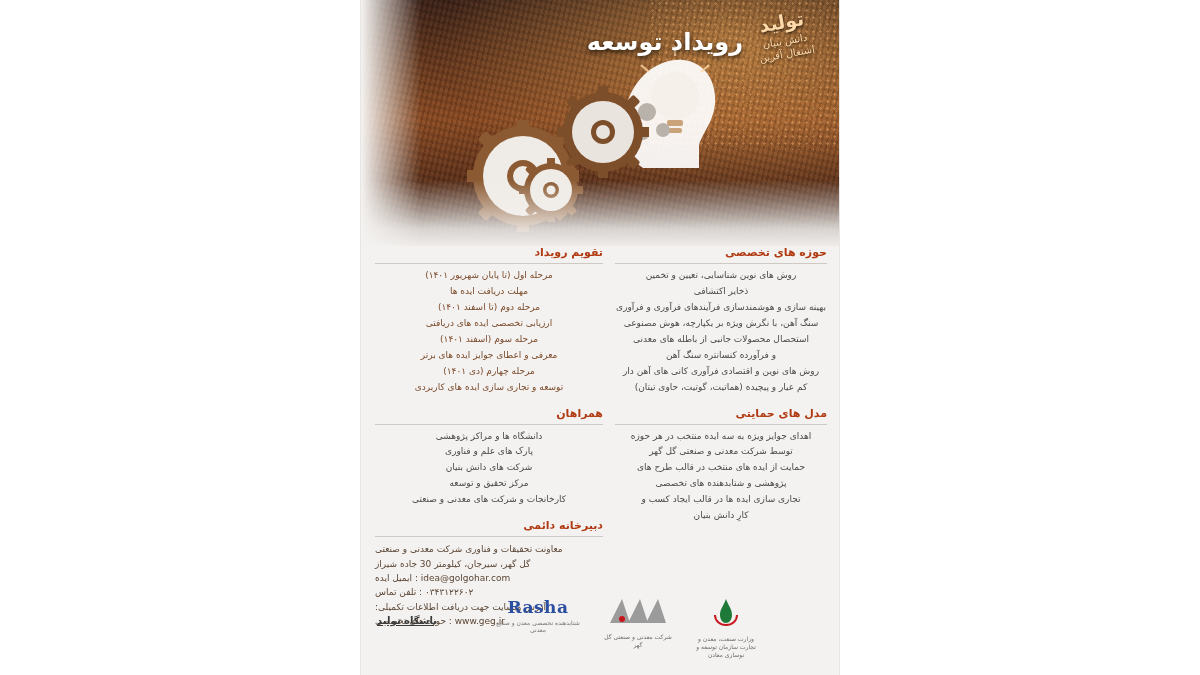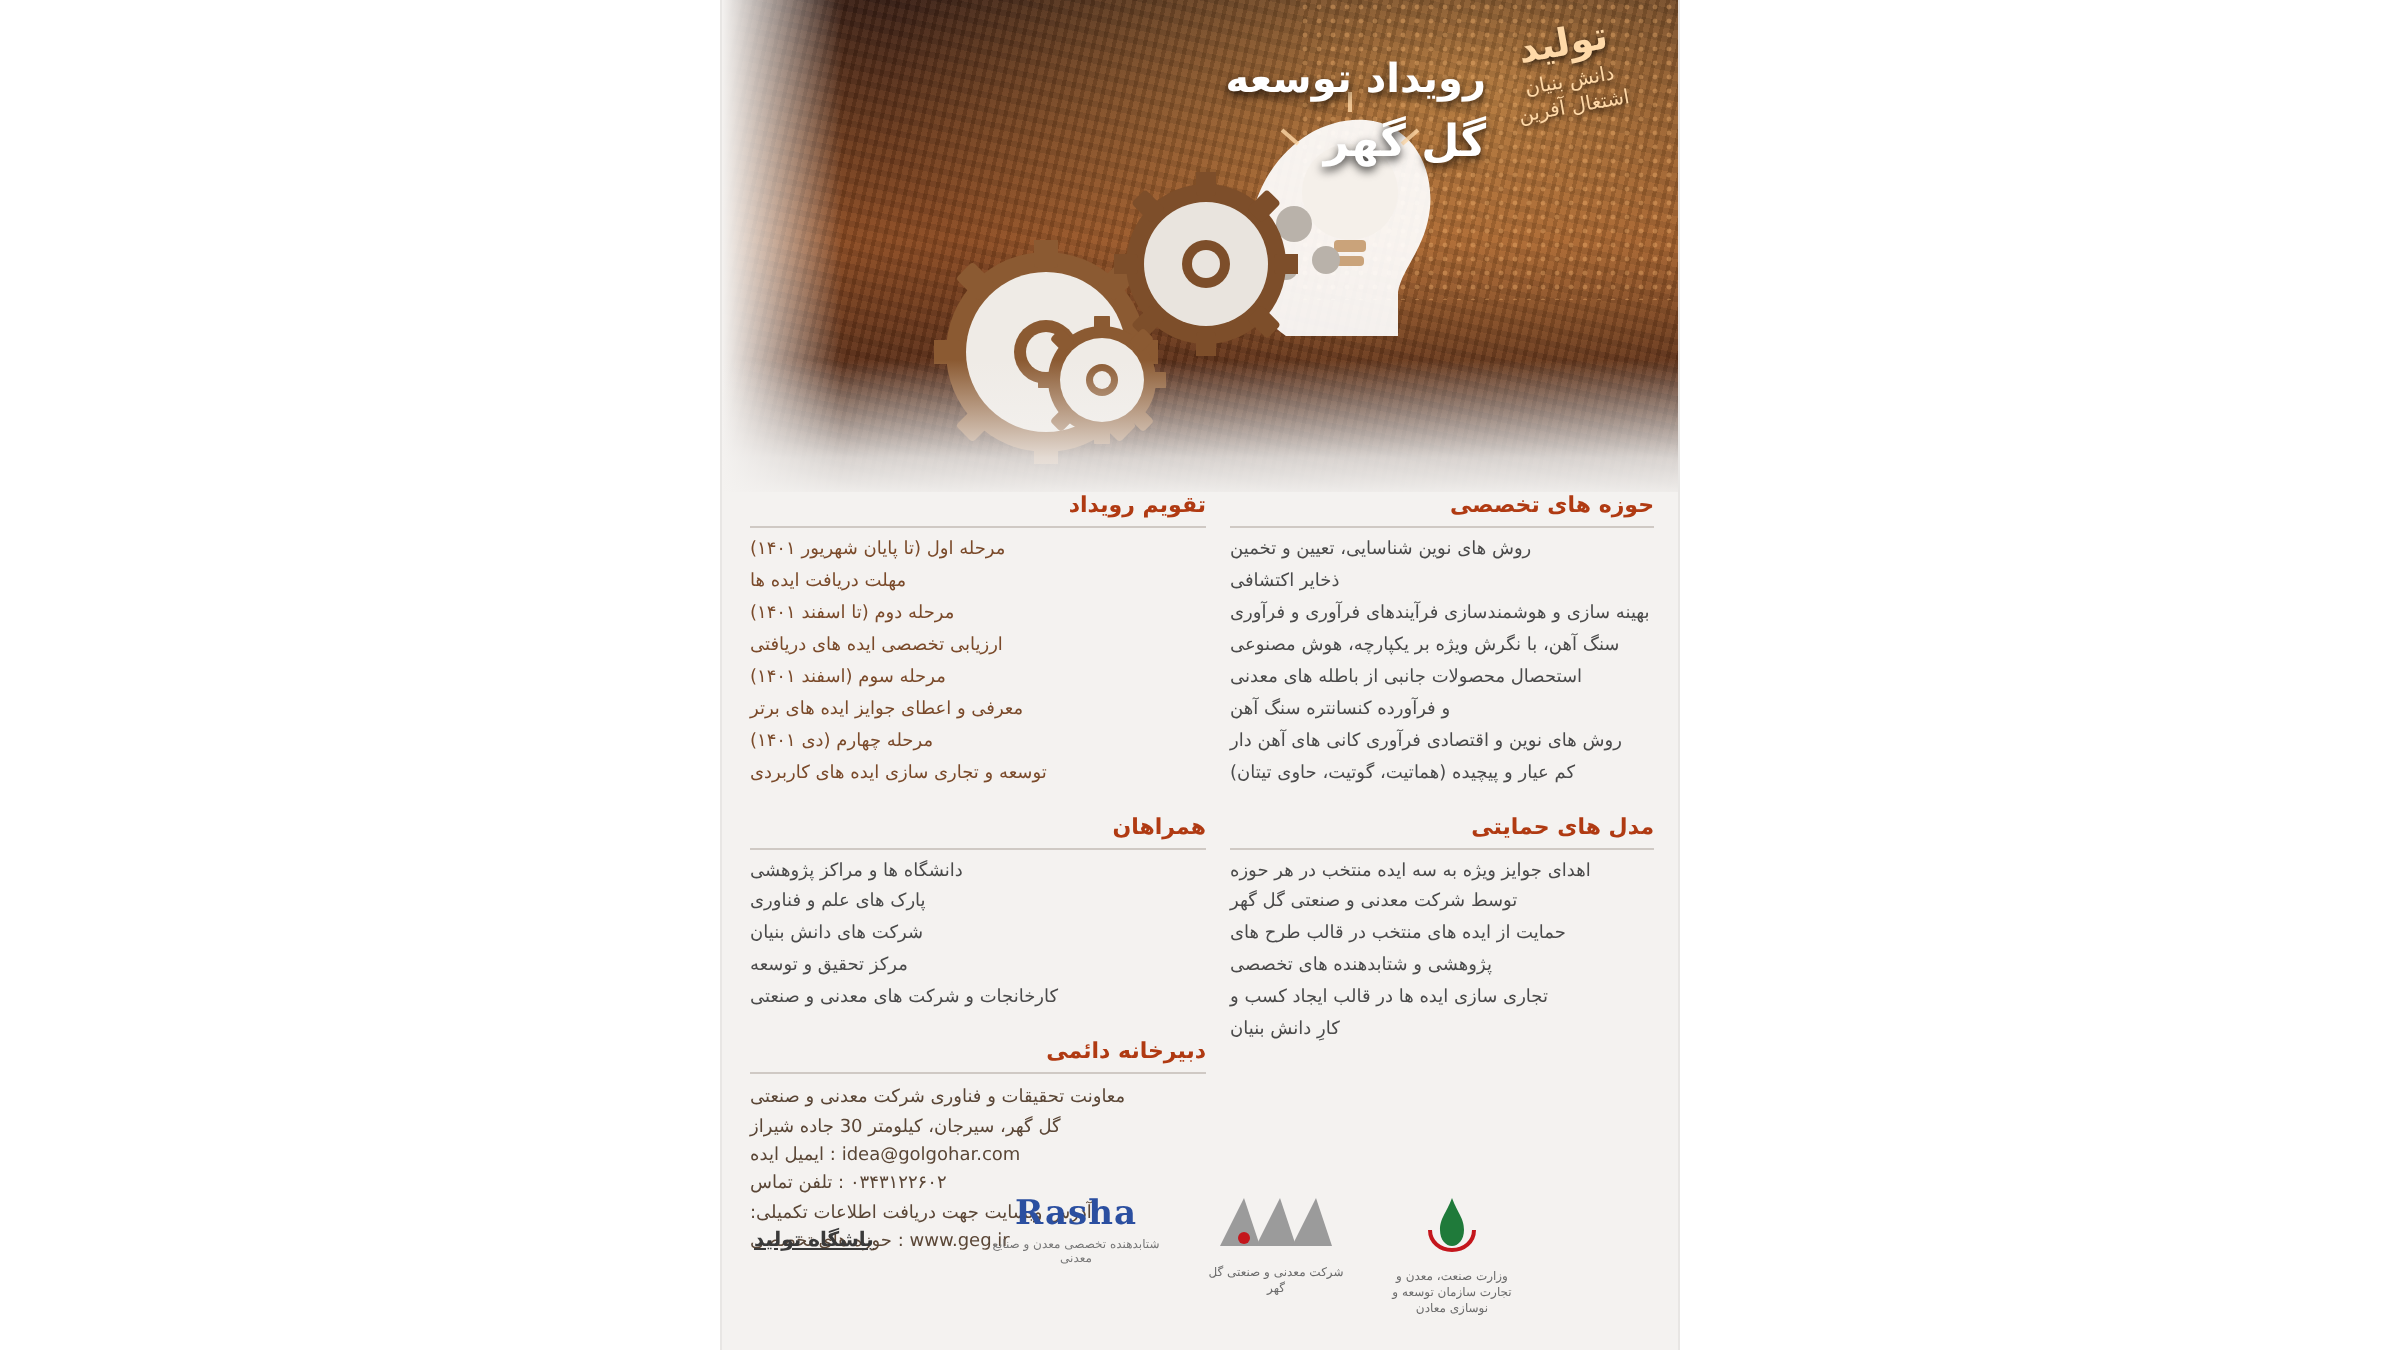--- a/index.html
+++ b/index.html
@@ -48,21 +48,21 @@
     opacity:.75;
   }
 
   
   .title-block{
     position:absolute;right:96px;top:24px;text-align:right;
     color:#ffffff;
     text-shadow:0 2px 5px rgba(0,0,0,.75);
     line-height:1.55;
   }
-  .title-block div{font-size:20px;font-weight:bold;letter-spacing:.5px;}
+  .title-block div{font-size:24px;font-weight:bold;letter-spacing:.5px;}
   .title-block .t3{font-size:22px;}
 
   
   .stamp{
     position:absolute;right:6px;top:10px;width:86px;height:120px;
     color:#ffd9a8;text-align:center;
     transform:rotate(-10deg);
     text-shadow:0 1px 3px rgba(0,0,0,.8);
   }
   .stamp .s1{font-size:19px;font-weight:bold;}
@@ -88,21 +88,21 @@
   .col-right{right:12px;width:212px;}
   .col-left{left:14px;width:228px;}
 
   .sec-title{
     color:#b03a12;font-size:11px;font-weight:bold;margin:0 0 4px 0;
     text-align:right;
   }
   .sec-title.center{text-align:right;}
   .rule{height:1px;background:#cfc9c4;margin:3px 0 5px 0;}
   p.body{
-    margin:0 0 2px 0;color:#4a4a4a;font-size:9px;line-height:1.55;text-align:left;
+    margin:0 0 2px 0;color:#4a4a4a;font-size:9px;line-height:1.55;text-align:center;
   }
   .timeline p.body{color:#7a4a2a;}
   .hl{color:#b03a12;}
 
   .block{margin-bottom:12px;}
 
   
   .contact p{font-size:9px;color:#5a4636;line-height:1.6;margin:0;text-align:left;}
   .mail{color:#1a4fa0;}
 
@@ -212,21 +212,20 @@
             </g>
             <circle r="21" fill="#efebe6"></circle>
             <circle r="8" fill="#8b5a32"></circle>
             <circle r="4.5" fill="#efebe6"></circle>
           </g>
         </svg>
       </div>
 
       <div class="title-block">
         <div class="t1">رویداد توسعه</div>
-        <div class="t3">گل گهر</div>
       </div>
 
       <div class="stamp">
         <div class="s1">تولید</div>
         <div class="s2">دانش بنیان</div>
         <div class="s3">اشتغال آفرین</div>
       </div>
 
       <div class="hero-left-fade"></div>
       <div class="hero-fade"></div>

